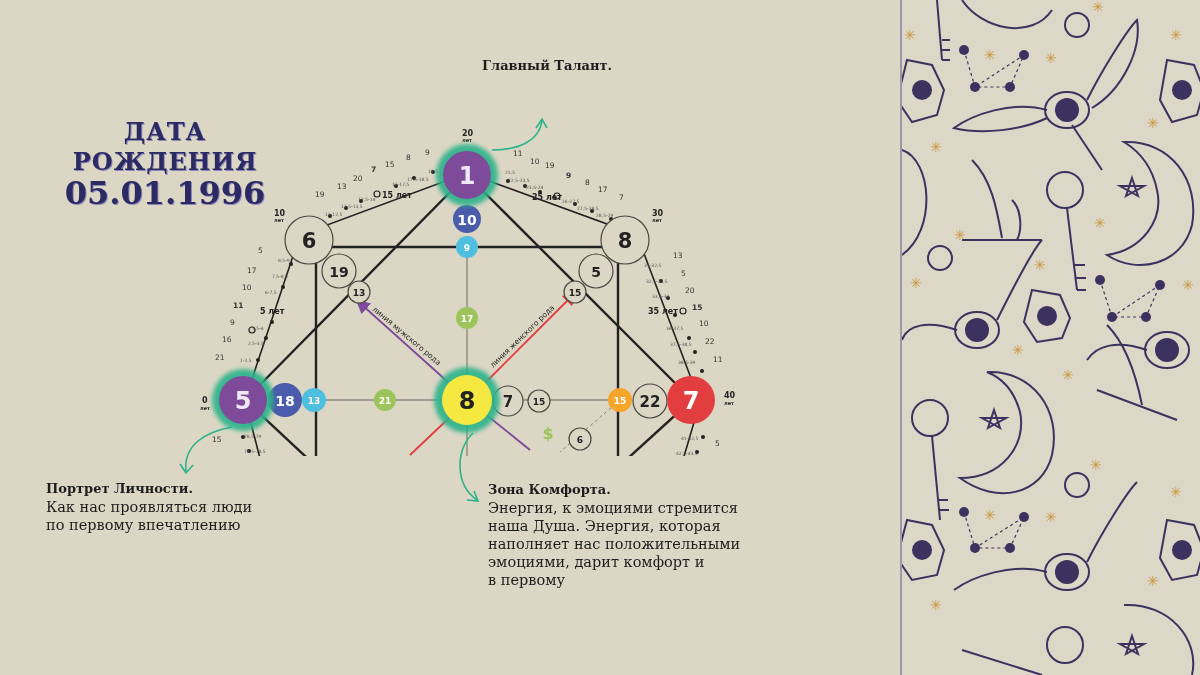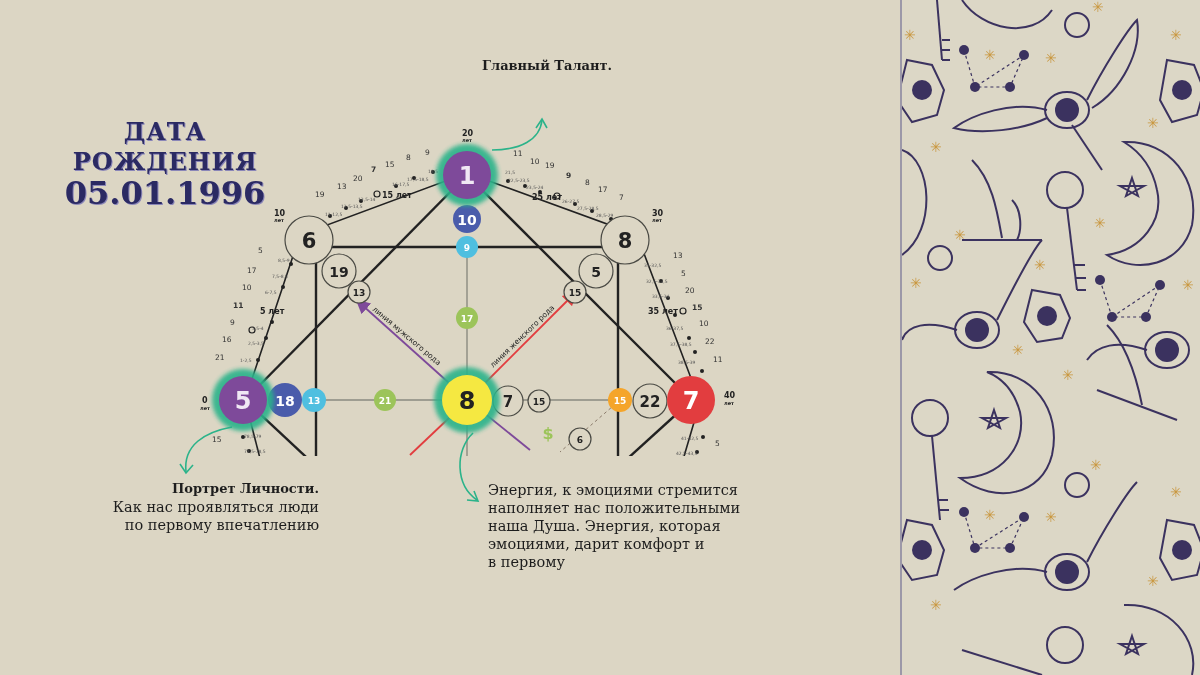--- a/index.html
+++ b/index.html
@@ -4,21 +4,21 @@
 <style>
   html,body{margin:0;padding:0;}
   body{width:1200px;height:675px;overflow:hidden;background:#dcd6c4;position:relative;font-family:"DejaVu Serif",serif;}
   .slide{position:absolute;left:0;top:0;width:900px;height:675px;background:#dcd6c4;}
   .title{position:absolute;left:30px;top:92px;width:270px;text-align:center;color:#2b2a63;font-family:"DejaVu Serif",serif;font-weight:bold;text-shadow:1px 1px 0 #8a86b8;margin-top:25px;}
   .title .t1{font-size:24px;letter-spacing:1px;display:block;line-height:30px;}
   .title .t2{font-size:32px;display:block;line-height:32px;}
   .caption{position:absolute;color:#1d1d1d;font-family:"DejaVu Serif",serif;font-size:14.5px;line-height:18px;}
   .caption .hd{font-weight:bold;font-size:13px;}
   .cap-talent{left:482px;top:57px;width:320px;}
-  .cap-portrait{left:64px;top:480px;width:255px;text-align:right;}
+  .cap-portrait{left:46px;top:480px;width:255px;}
   .cap-comfort{left:488px;top:481px;width:280px;}
   svg text{font-family:"DejaVu Sans",sans-serif;}
   .pattern{position:absolute;left:900px;top:0;width:300px;height:675px;background:#dcd7c6;border-left:2px solid #9c98a8;overflow:hidden;}
 </style>
 </head>
 <body>
 
 <div class="slide">
 
   <div class="title">
@@ -260,23 +260,24 @@
     <div class="hd">Главный Талант.</div>
   </div>
 
   <div class="caption cap-portrait">
     <div class="hd">Портрет Личности.</div>
     <div>Как нас проявляться люди</div>
     <div>по первому впечатлению</div>
   </div>
 
   <div class="caption cap-comfort">
+    <div class="hd">Зона Комфорта.</div>
     <div>Энергия, к эмоциями стремится</div>
+    <div>наша Душа. Энергия, которая</div>
     <div>наполняет нас положительными</div>
-    <div>наша Душа. Энергия, которая</div>
     <div>эмоциями, дарит комфорт и</div>
     <div>в первому</div>
   </div>
 </div>
 
 <div class="pattern">
   <svg width="300" height="675" viewBox="0 0 300 675">
     <g fill="none" stroke="#3b325f" stroke-width="2">
 
       <g>

